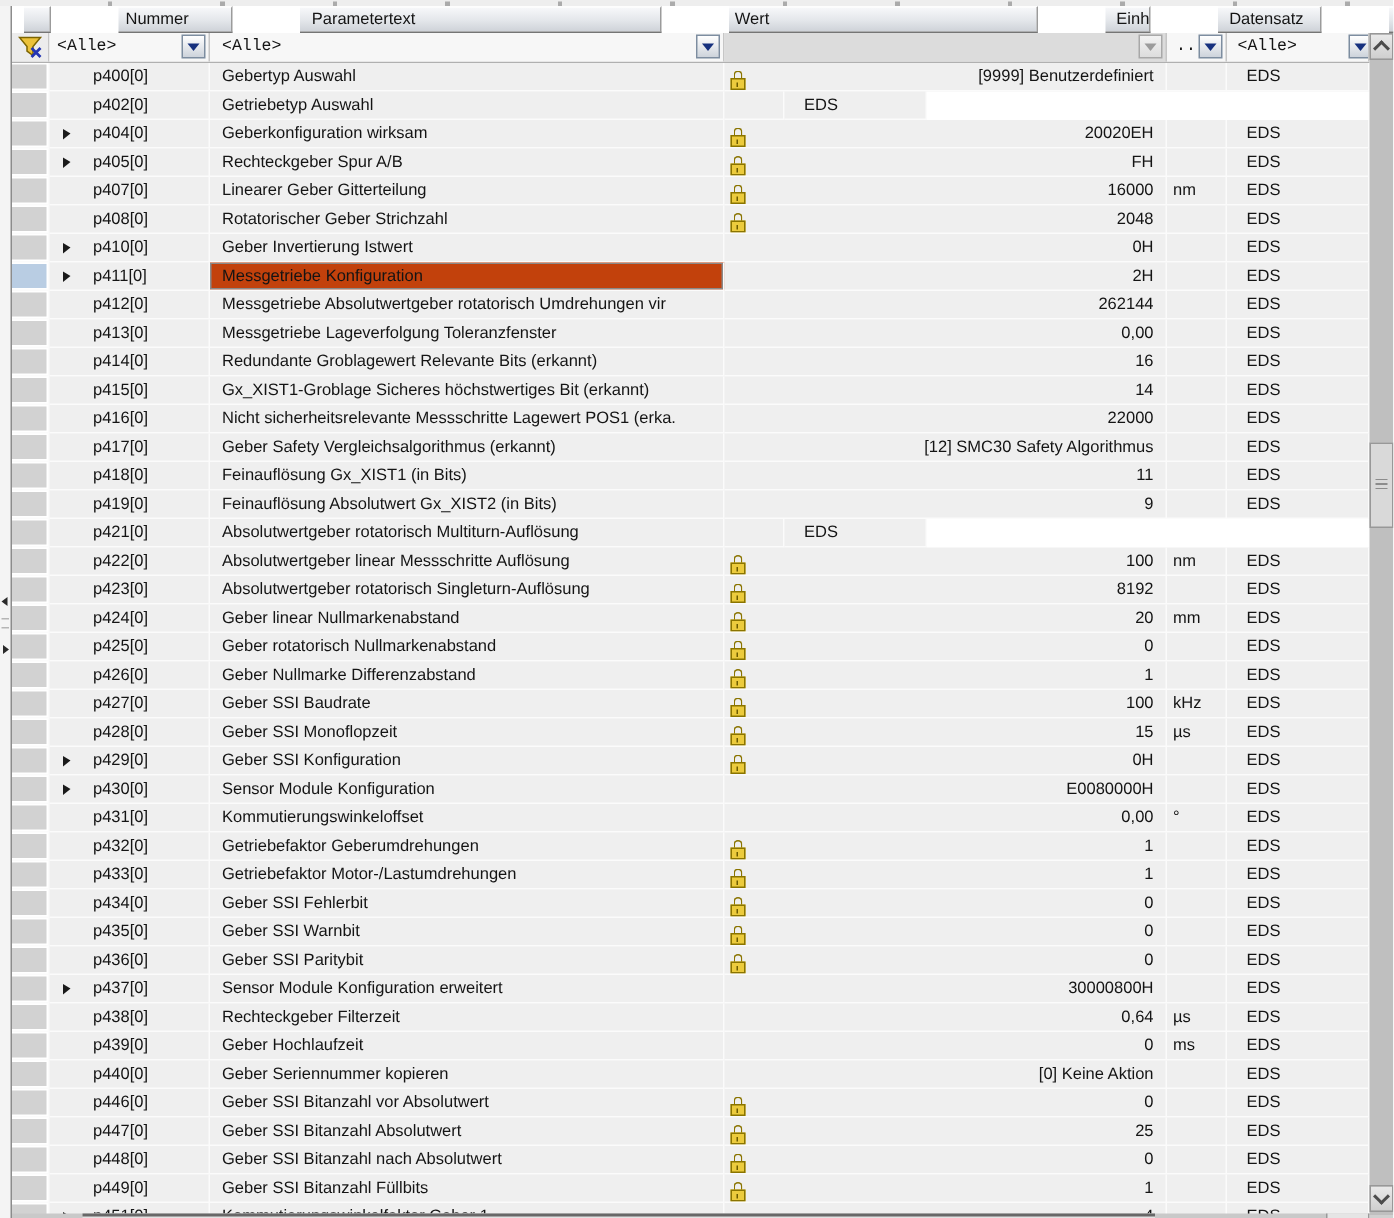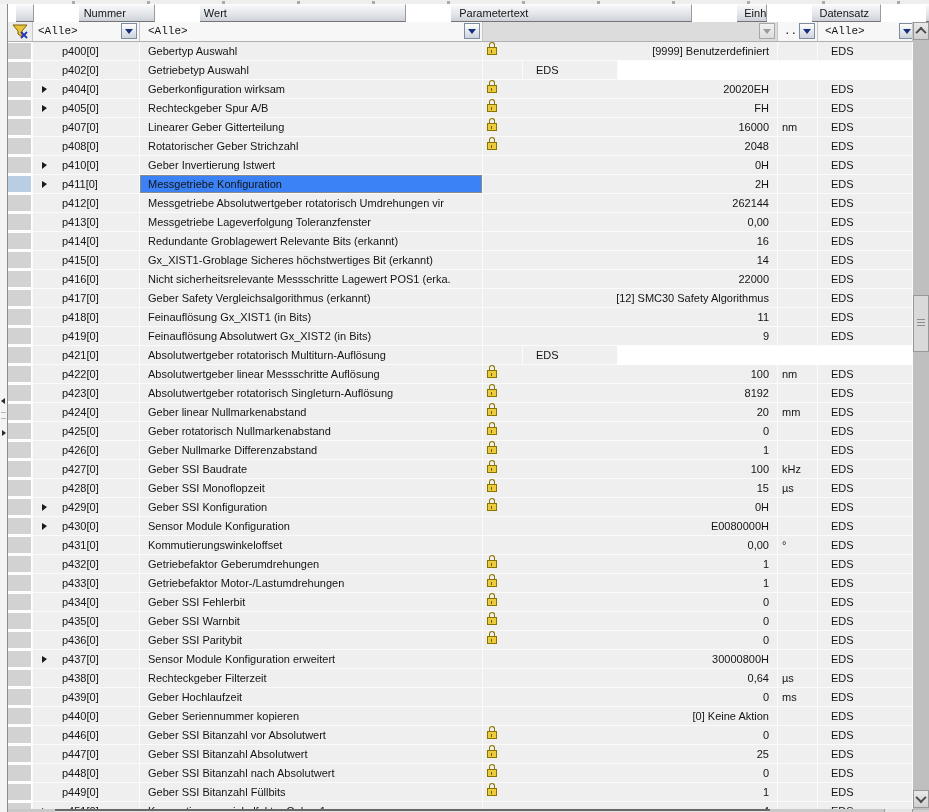--- a/index.html
+++ b/index.html
@@ -55,36 +55,36 @@
   
   .tbody{position:absolute;left:8px;top:42px;width:905px;height:770px;overflow:hidden;}
   .row{display:flex;height:19px;}
   .c{box-sizing:border-box;height:19px;line-height:18px;background:#efefef;
      border-bottom:1px solid #fbfbfb;border-right:1px solid #fbfbfb;
      white-space:nowrap;overflow:hidden;}
   .c-gut{width:25px;background:transparent;border-right:1px solid #fbfbfb;padding:1px 1px 0 0;}
   .gpad{height:16px;background:#d2d2d2;}
   .c-num{width:107px;display:flex;align-items:center;padding-left:9px;}
   .c-text{width:343px;padding-left:8px;}
-  .c-wert{width:295px;display:flex;align-items:flex-start;padding:0 8px 0 4px;}
+  .c-wert{width:295px;display:flex;align-items:flex-end;padding:0 8px 0 4px;}
   .c-einh{width:40px;padding-left:4px;}
   .c-ds{width:95px;padding-left:13px;}
 
   .exp{width:0;height:0;border-left:5px solid #1a1a1a;border-top:3px solid transparent;border-bottom:4px solid transparent;margin-right:10px;flex:0 0 5px;}
   .val{margin-left:auto;}
 
   
   .lock{position:relative;width:10px;height:13px;flex:0 0 10px;margin-top:0px;}
   .lock .shk{position:absolute;left:2px;top:0;width:4px;height:6px;border:1.5px solid #8a7400;border-bottom:none;border-radius:3px 3px 0 0;}
   .lock .bod{position:absolute;left:0;top:5px;width:10px;height:8px;background:#eccb3d;border:1px solid #8a7400;box-sizing:border-box;}
   .lock .bod::after{content:"";position:absolute;left:3px;top:2px;width:1px;height:3px;background:#6d5c00;}
 
   
   .row.sel .gpad{background:#b9cde3;}
-  .row.sel .c-text{background:#3b82f6;box-shadow:inset 0 0 0 1px #8a8a8a;}
+  .row.sel .c-text{background:#c2410c;box-shadow:inset 0 0 0 1px #8a8a8a;}
 
   
   .vscroll{position:absolute;left:913px;top:22px;width:16px;height:788px;background:#bfbfbf;}
   .sbtn{position:absolute;left:0;width:16px;height:18px;box-sizing:border-box;background:linear-gradient(#e9e9e9,#cfcfcf);border:1px solid #989898;display:flex;align-items:center;justify-content:center;}
   .sbtn.up{top:0;}
   .sbtn.down{bottom:2px;}
   .chev{width:6px;height:6px;border-left:2px solid #4c4c4c;border-bottom:2px solid #4c4c4c;}
   .chev.u{transform:rotate(135deg) translate(1px,-1px);}
   .chev.d{transform:rotate(-45deg) translate(1px,-1px);}
   .thumb{position:absolute;left:0;top:273px;width:16px;height:57px;box-sizing:border-box;background:#d9d9d9;border:1px solid #989898;display:flex;align-items:center;justify-content:center;}
@@ -106,22 +106,22 @@
   <div class="left-strip">
     <div class="larr left"></div>
     <div class="lgrip" style="top:408px"></div>
     <div class="lgrip" style="top:414px"></div>
     <div class="larr right"></div>
   </div>
 
   <div class="hdr">
     <div class="hcell h-gut"></div>
     <div class="hcell h-num">Nummer</div>
+    <div class="hcell h-text">Parametertext</div>
     <div class="hcell h-wert">Wert</div>
-    <div class="hcell h-text">Parametertext</div>
     <div class="hcell h-einh">Einh..</div>
     <div class="hcell h-ds">Datensatz</div>
     <div class="hcell h-stub"></div>
   </div>
 
   <div class="flt">
     <div class="fcell f-gut">
       <svg class="funnel" width="17" height="17" viewBox="0 0 17 17">
         <polygon points="1,2 15,2 10,8 10,14 6,11 6,8" fill="#ecc23a" stroke="#7c6400" stroke-width="1"></polygon>
         <path d="M9,9 L15,15 M15,9 L9,15" stroke="#2335b2" stroke-width="1.8" fill="none"></path>

